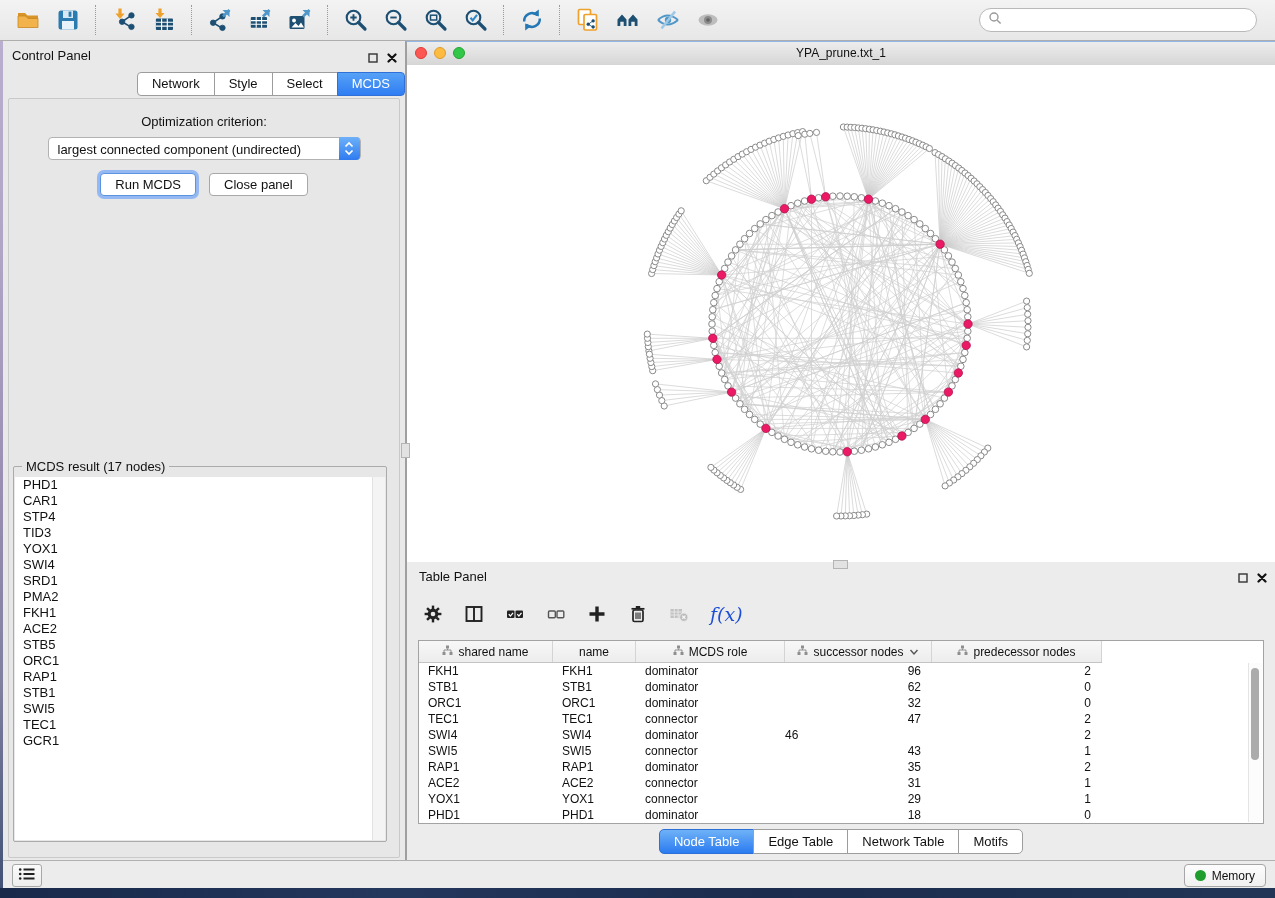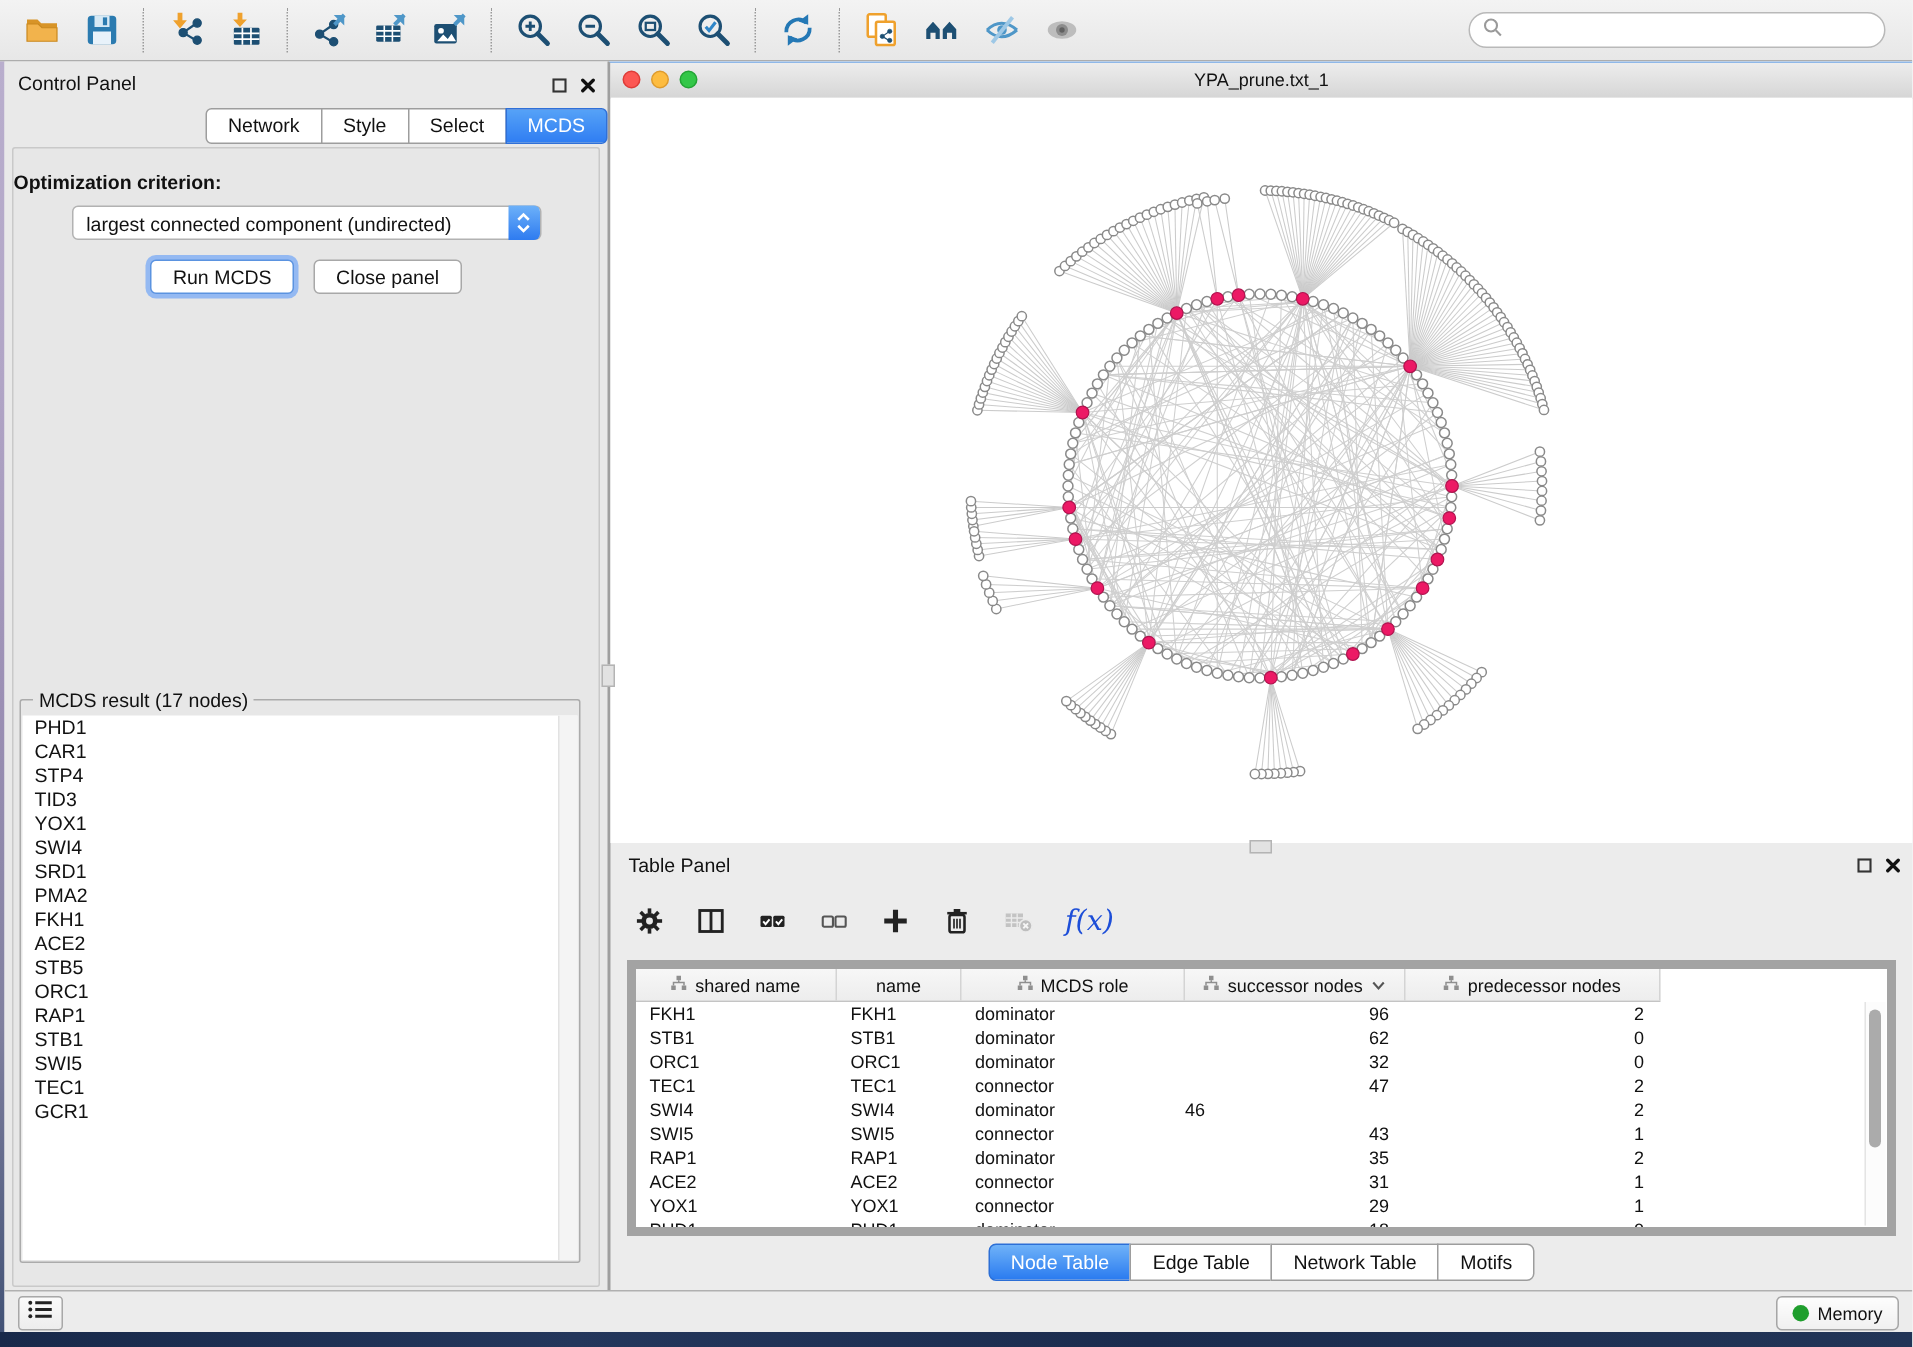--- a/index.html
+++ b/index.html
@@ -30,21 +30,21 @@
   .cp-title { position:absolute; left:9px; top:7px; font-size:13px; }
   .pane-icons { position:absolute; right:8px; top:8px; display:flex; gap:9px; align-items:center; }
   .cp-tabs { position:absolute; left:0; right:0; top:31px; height:24px; display:flex; justify-content:flex-end; }
   .cp-tab { height:22px; line-height:22px; padding:0 14px; background:#fff; border:1px solid #9d9d9d;
             font-size:13px; margin-left:-1px; }
   .cp-tab.first { border-radius:4px 0 0 4px; margin-left:0; }
   .cp-tab.last  { border-radius:0 4px 4px 0; }
   .cp-tab.sel { background:linear-gradient(#56a2f7,#2f7df2); border-color:#2f70d8; color:#fff; }
   .cp-body { position:absolute; left:5px; right:5px; top:57px; bottom:2px; background:#e7e7e7;
              border:1px solid #c9c9c9; border-radius:2px; }
-  .opt-label { text-align:left; margin-top:15px; font-size:13px;font-weight:bold; }
+  .opt-label { text-align:center; margin-top:15px; font-size:13px; }
   .select-row { display:flex; justify-content:center; margin-top:8px; }
   .mac-select { width:313px; height:23px; background:#fff; border:1px solid #b2b2b2; border-radius:4px;
                 position:relative; font-size:13px; line-height:23px; padding-left:9px; box-sizing:border-box; }
   .mac-select .cap { position:absolute; right:0; top:-1px; width:21px; height:23px; border-radius:0 4px 4px 0;
                      background:linear-gradient(#6db1f9,#2e7bf0); display:flex; align-items:center; justify-content:center; }
   .btn-row { display:flex; justify-content:center; gap:13px; margin-top:13px; }
   .mac-btn { height:21px; line-height:21px; padding:0 14px; background:#fff; border:1px solid #a8a8a8;
              border-radius:4px; font-size:13px; }
   .mac-btn.focus { box-shadow:0 0 0 3px rgba(120,170,245,.75); border-color:#5b93e0; }
   .group-box { position:absolute; left:4px; width:372px; top:367px; height:374px; border:1px solid #ababab; border-radius:2px; }
@@ -66,21 +66,21 @@
 
   
   .table-panel { position:absolute; left:406px; top:562px; width:869px; height:298px; background:#ececec;
                  border-left:1px solid #9f9f9f; box-sizing:border-box; }
   .tp-header { position:relative; height:27px; }
   .tp-title { position:absolute; left:12px; top:7px; font-size:13px; }
   .tp-toolbar { position:absolute; left:0; top:31px; height:42px; display:flex; align-items:center; padding-left:16px; gap:21px; }
   .tp-toolbar svg { display:block; }
   .fx { font:italic 19px "DejaVu Serif",serif; color:#1d4ed8; }
   .tbl-viewport { position:absolute; left:11px; top:78px; width:846px; height:184px; background:#fff;
-                  border:6px solid #a3a3a3; box-sizing:border-box; overflow:hidden; }
+                  border:1px solid #a3a3a3; box-sizing:border-box; overflow:hidden; }
   .tbl-header { display:flex; height:21px; border-bottom:1px solid #c4c4c4; background:linear-gradient(#f7f7f7,#ededed); width:683px; }
   .th { display:flex; align-items:center; justify-content:center; gap:5px; font-size:12px; box-sizing:border-box;
         border-right:1px solid #d4d4d4; height:21px; }
   .tbl-row { display:flex; height:16px; }
   .td { font-size:12px; line-height:16px; box-sizing:border-box; white-space:nowrap; overflow:hidden; }
   .vscroll { position:absolute; right:1px; top:22px; bottom:1px; width:13px; background:#fcfcfc; border-left:1px solid #e4e4e4; }
   .vthumb { position:absolute; left:2px; width:8px; border-radius:4px; background:#ababab; }
   .tp-tabs { position:absolute; left:0; right:0; top:267px; display:flex; justify-content:center; }
   .tp-tab { height:23px; line-height:23px; padding:0 14px; background:#fff; border:1px solid #9d9d9d; font-size:13px; margin-left:-1px; }
   .tp-tab.first { border-radius:5px 0 0 5px; margin-left:0; }

